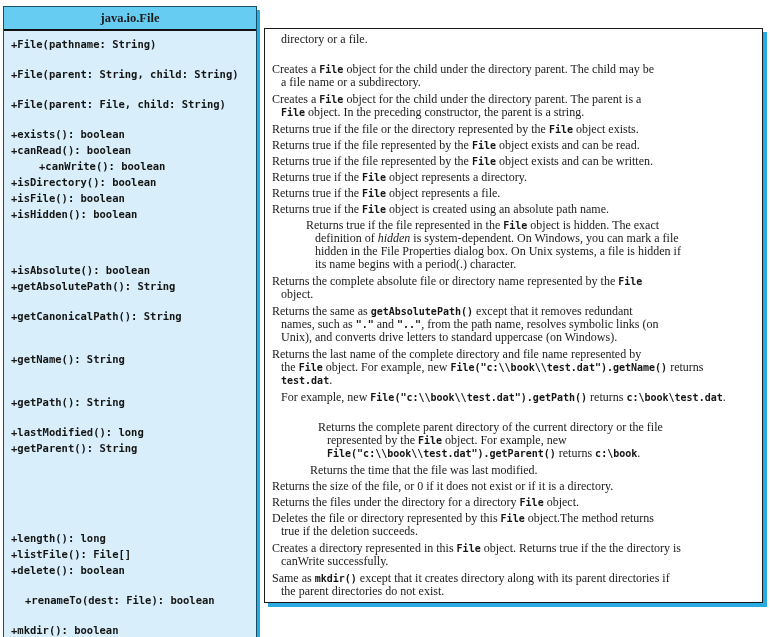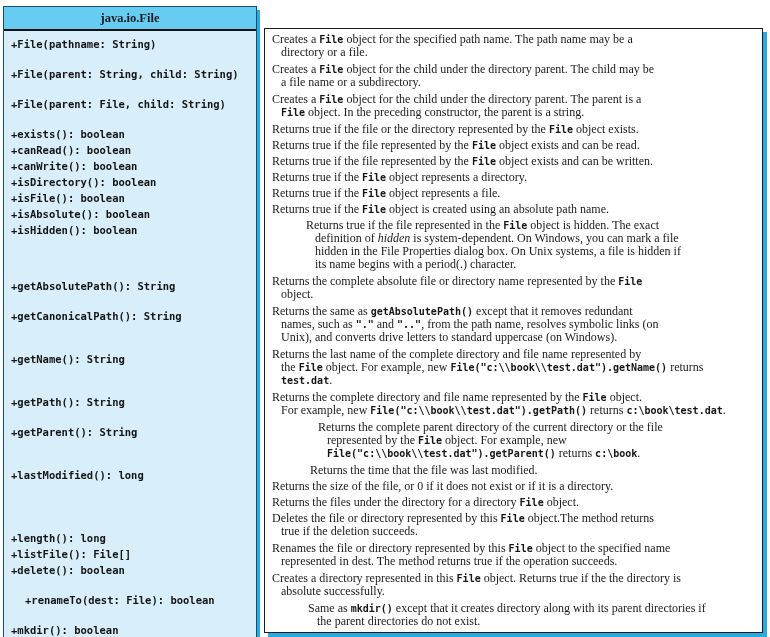--- a/index.html
+++ b/index.html
@@ -46,44 +46,43 @@
 <body>
 
 <div class="class-box">
   <div class="class-header">java.io.File</div>
   <div class="method-list">
       <div class="mrow" style="height: 30px;">+File(pathname: String)</div>
       <div class="mrow" style="height: 30px;">+File(parent: String, child: String)</div>
       <div class="mrow" style="height: 30px;">+File(parent: File, child: String)</div>
       <div class="mrow" style="height: 16px;">+exists(): boolean</div>
       <div class="mrow" style="height: 16px;">+canRead(): boolean</div>
-      <div class="mrow" style="height: 16px;">+canWrite(): boolean</div>
+      <div class="mrow" style="height: 16px; margin-left: 28px;">+canWrite(): boolean</div>
       <div class="mrow" style="height: 16px;">+isDirectory(): boolean</div>
       <div class="mrow" style="height: 16px;">+isFile(): boolean</div>
+      <div class="mrow" style="height: 56px;">+isHidden(): boolean</div>
       <div class="mrow" style="height: 16px;">+isAbsolute(): boolean</div>
-      <div class="mrow" style="height: 56px;">+isHidden(): boolean</div>
       <div class="mrow" style="height: 30px;">+getAbsolutePath(): String</div>
       <div class="mrow" style="height: 43px;">+getCanonicalPath(): String</div>
       <div class="mrow" style="height: 43px;">+getName(): String</div>
       <div class="mrow" style="height: 30px;">+getPath(): String</div>
+      <div class="mrow" style="height: 16px;">+lastModified(): long</div>
       <div class="mrow" style="height: 43px;">+getParent(): String</div>
-      <div class="mrow" style="height: 16px;">+lastModified(): long</div>
       <div class="mrow" style="height: 16px; margin-top: 47px;">+length(): long</div>
       <div class="mrow" style="height: 16px;">+listFile(): File[]</div>
       <div class="mrow" style="height: 30px;">+delete(): boolean</div>
       <div class="mrow" style="height: 30px; margin-left: 14px;">+renameTo(dest: File): boolean</div>
       <div class="mrow" style="height: 30px;">+mkdir(): boolean</div>
       <div class="mrow" style="height: 26px;">+mkdirs(): boolean</div>
     </div>
 </div>
 
 <div class="desc-box">
   <div class="description-list">
       <div class="drow" style="height: 30px;">
-        <div class="dline"><span class="txt">Creates a </span><span class="code">File</span><span class="txt"> object for the specified path name. The path name may be a</span></div>
         <div class="dline cont"><span class="txt">directory or a file.</span></div>
       </div>
       <div class="drow" style="height: 30px;">
         <div class="dline"><span class="txt">Creates a </span><span class="code">File</span><span class="txt"> object for the child under the directory parent. The child may be</span></div>
         <div class="dline cont"><span class="txt">a file name or a subdirectory.</span></div>
       </div>
       <div class="drow" style="height: 30px;">
         <div class="dline"><span class="txt">Creates a </span><span class="code">File</span><span class="txt"> object for the child under the directory parent. The parent is a</span></div>
         <div class="dline cont"><span class="code">File</span><span class="txt"> object. In the preceding constructor, the parent is a string.</span></div>
       </div>
@@ -119,21 +118,20 @@
         <div class="dline"><span class="txt">Returns the same as </span><span class="code">getAbsolutePath()</span><span class="txt"> except that it removes redundant</span></div>
         <div class="dline cont"><span class="txt">names, such as </span><span class="code">"."</span><span class="txt"> and </span><span class="code">".."</span><span class="txt">, from the path name, resolves symbolic links (on</span></div>
         <div class="dline cont"><span class="txt">Unix), and converts drive letters to standard uppercase (on Windows).</span></div>
       </div>
       <div class="drow" style="height: 43px;">
         <div class="dline"><span class="txt">Returns the last name of the complete directory and file name represented by</span></div>
         <div class="dline cont"><span class="txt">the </span><span class="code">File</span><span class="txt"> object. For example, new </span><span class="code">File("c:\\book\\test.dat").getName()</span><span class="txt"> returns</span></div>
         <div class="dline cont"><span class="code">test.dat</span><span class="txt">.</span></div>
       </div>
       <div class="drow" style="height: 30px;">
-        <div class="dline"><span class="txt">Returns the complete directory and file name represented by the </span><span class="code">File</span><span class="txt"> object.</span></div>
         <div class="dline cont"><span class="txt">For example, new </span><span class="code">File("c:\\book\\test.dat").getPath()</span><span class="txt"> returns </span><span class="code">c:\book\test.dat</span><span class="txt">.</span></div>
       </div>
       <div class="drow" style="height: 43px; margin-left: 46px;">
         <div class="dline"><span class="txt">Returns the complete parent directory of the current directory or the file</span></div>
         <div class="dline cont"><span class="txt">represented by the </span><span class="code">File</span><span class="txt"> object. For example, new</span></div>
         <div class="dline cont"><span class="code">File("c:\\book\\test.dat").getParent()</span><span class="txt"> returns </span><span class="code">c:\book</span><span class="txt">.</span></div>
       </div>
       <div class="drow" style="height: 16px; margin-left: 38px;">
         <div class="dline"><span class="txt">Returns the time that the file was last modified.</span></div>
       </div>
@@ -141,25 +139,21 @@
         <div class="dline"><span class="txt">Returns the size of the file, or 0 if it does not exist or if it is a directory.</span></div>
       </div>
       <div class="drow" style="height: 16px;">
         <div class="dline"><span class="txt">Returns the files under the directory for a directory </span><span class="code">File</span><span class="txt"> object.</span></div>
       </div>
       <div class="drow" style="height: 30px;">
         <div class="dline"><span class="txt">Deletes the file or directory represented by this </span><span class="code">File</span><span class="txt"> object.The method returns</span></div>
         <div class="dline cont"><span class="txt">true if the deletion succeeds.</span></div>
       </div>
       <div class="drow" style="height: 30px;">
-        <div class="dline"><span class="txt">Renames the file or directory represented by this </span><span class="code">File</span><span class="txt"> object to the specified name</span></div>
-        <div class="dline cont"><span class="txt">represented in dest. The method returns true if the operation succeeds.</span></div>
+        <div class="dline"><span class="txt">Creates a directory represented in this </span><span class="code">File</span><span class="txt"> object. Returns true if the the directory is</span></div>
+        <div class="dline cont"><span class="txt">canWrite successfully.</span></div>
       </div>
-      <div class="drow" style="height: 30px;">
-        <div class="dline"><span class="txt">Creates a directory represented in this </span><span class="code">File</span><span class="txt"> object. Returns true if the the directory is</span></div>
-        <div class="dline cont"><span class="txt">absolute successfully.</span></div>
-      </div>
-      <div class="drow" style="height: 26px; margin-left: 36px;">
+      <div class="drow" style="height: 26px;">
         <div class="dline"><span class="txt">Same as </span><span class="code">mkdir()</span><span class="txt"> except that it creates directory along with its parent directories if</span></div>
         <div class="dline cont"><span class="txt">the parent directories do not exist.</span></div>
       </div>
     </div>
 </div>
 
 </body></html>

